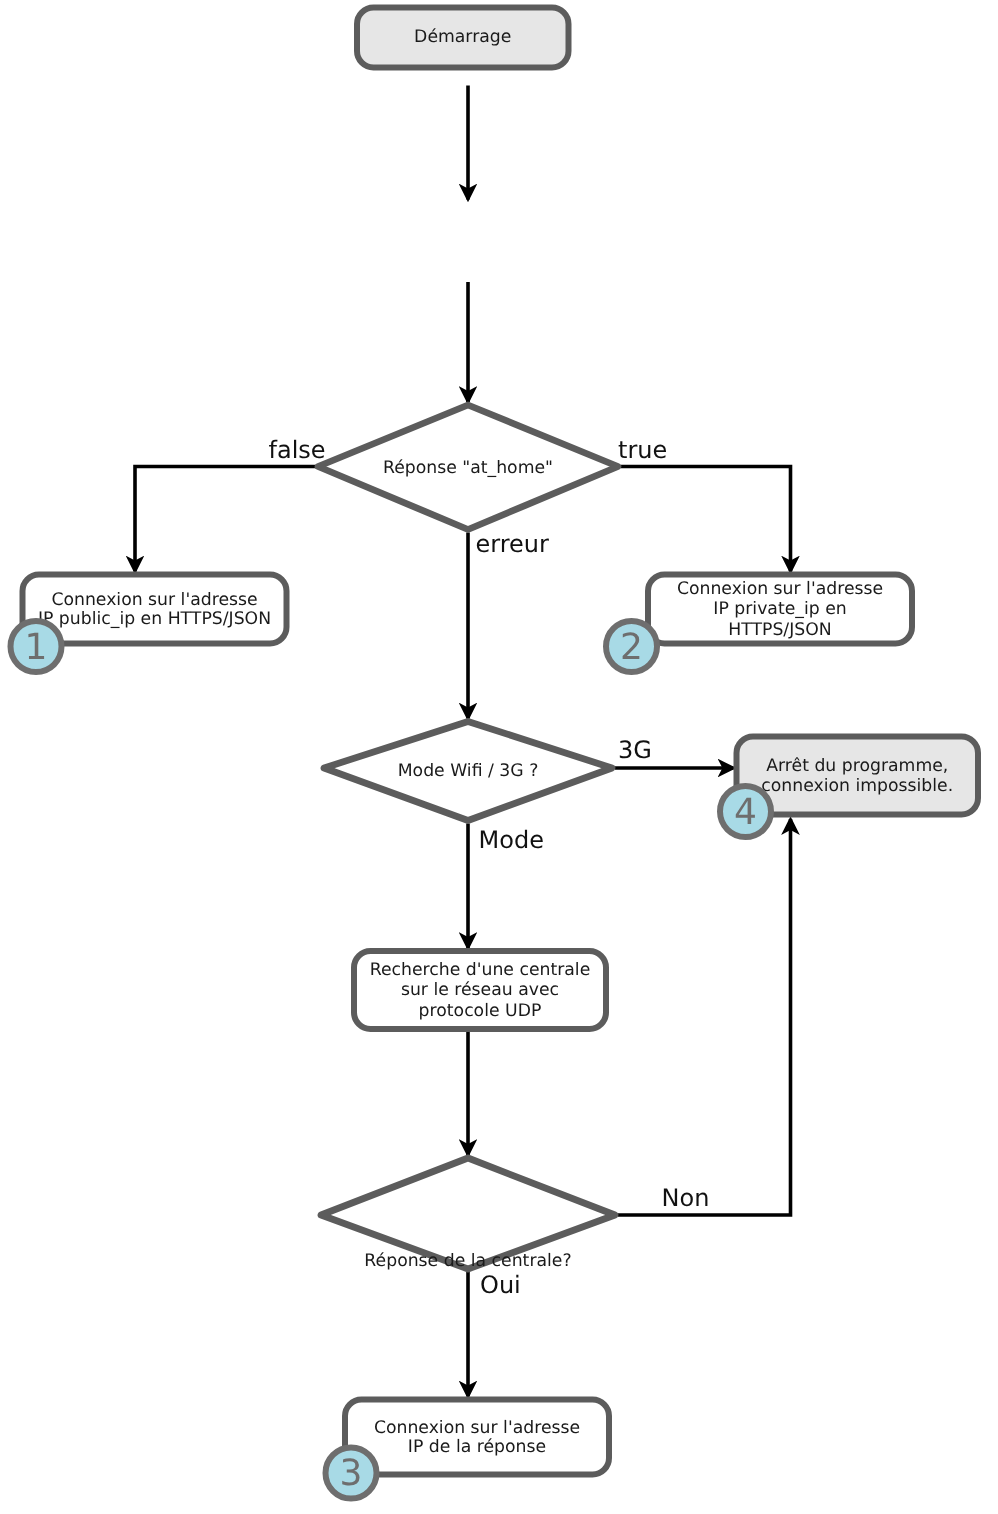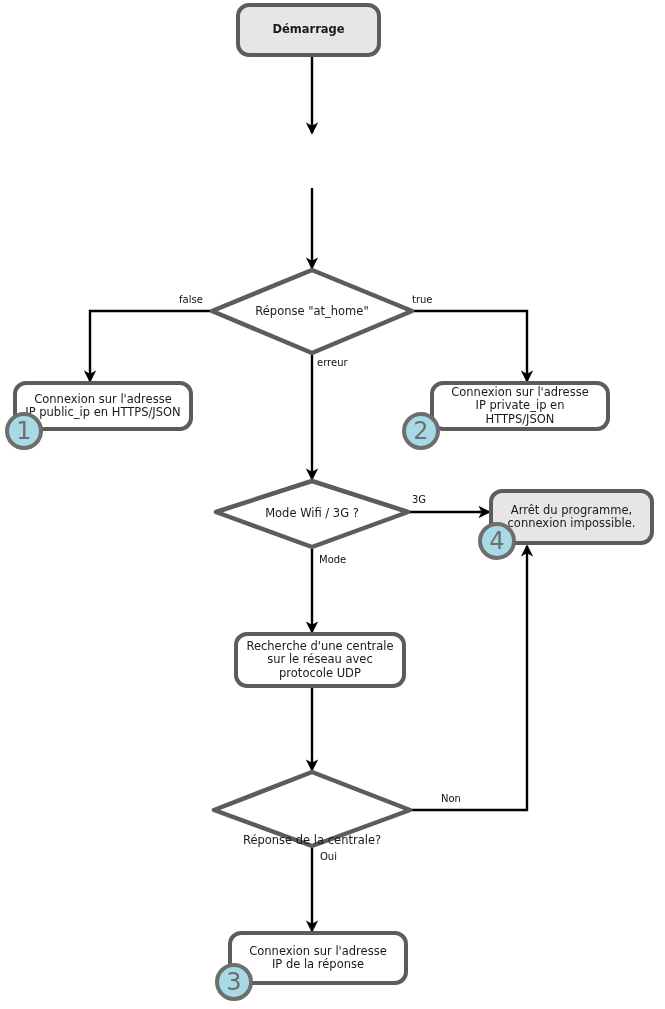--- a/index.html
+++ b/index.html
@@ -52,21 +52,21 @@
     border: none;
   }
   .node .label {
     position: relative;
     z-index: 4;
     padding: 0 6px;
     white-space: pre-line;
   }
   .edge-label {
     position: absolute;
-    font-size: 10px;
+    font-size: 16px;
     line-height: 12px;
     color: #111111;
     z-index: 5;
     white-space: nowrap;
   }
   .badge {
     position: absolute;
     width: 38px;
     height: 38px;
     border-radius: 50%;
@@ -119,21 +119,21 @@
   </svg>
 
   <svg class="layer" viewBox="0 0 665 1009" xmlns="http://www.w3.org/2000/svg">
     <g fill="#ffffff" stroke="#5c5c5c" stroke-width="4.5" stroke-linejoin="round">
       <path d="M 312 270 L 412 311 L 312 353 L 212 311 Z"></path>
       <path d="M 312 481 L 408 512 L 312 547 L 216 512 Z"></path>
       <path d="M 312 772 L 410 810 L 312 846 L 214 810 Z"></path>
     </g>
   </svg>
 
-  <div class="node terminal" style="left:236px; top:3px; width:145px; height:54px;font-weight:bold;">
+  <div class="node terminal" style="left:236px; top:3px; width:145px; height:44px;">
     <span class="label">Démarrage</span>
   </div>
 
 
   <div class="node decision" style="left:212px; top:270px; width:200px; height:83px;">
     <span class="label">Réponse "at_home"</span>
   </div>
 
   <div class="node process" style="left:13px; top:381px; width:180px; height:50px;">
     <span class="label">Connexion sur l'adresse

